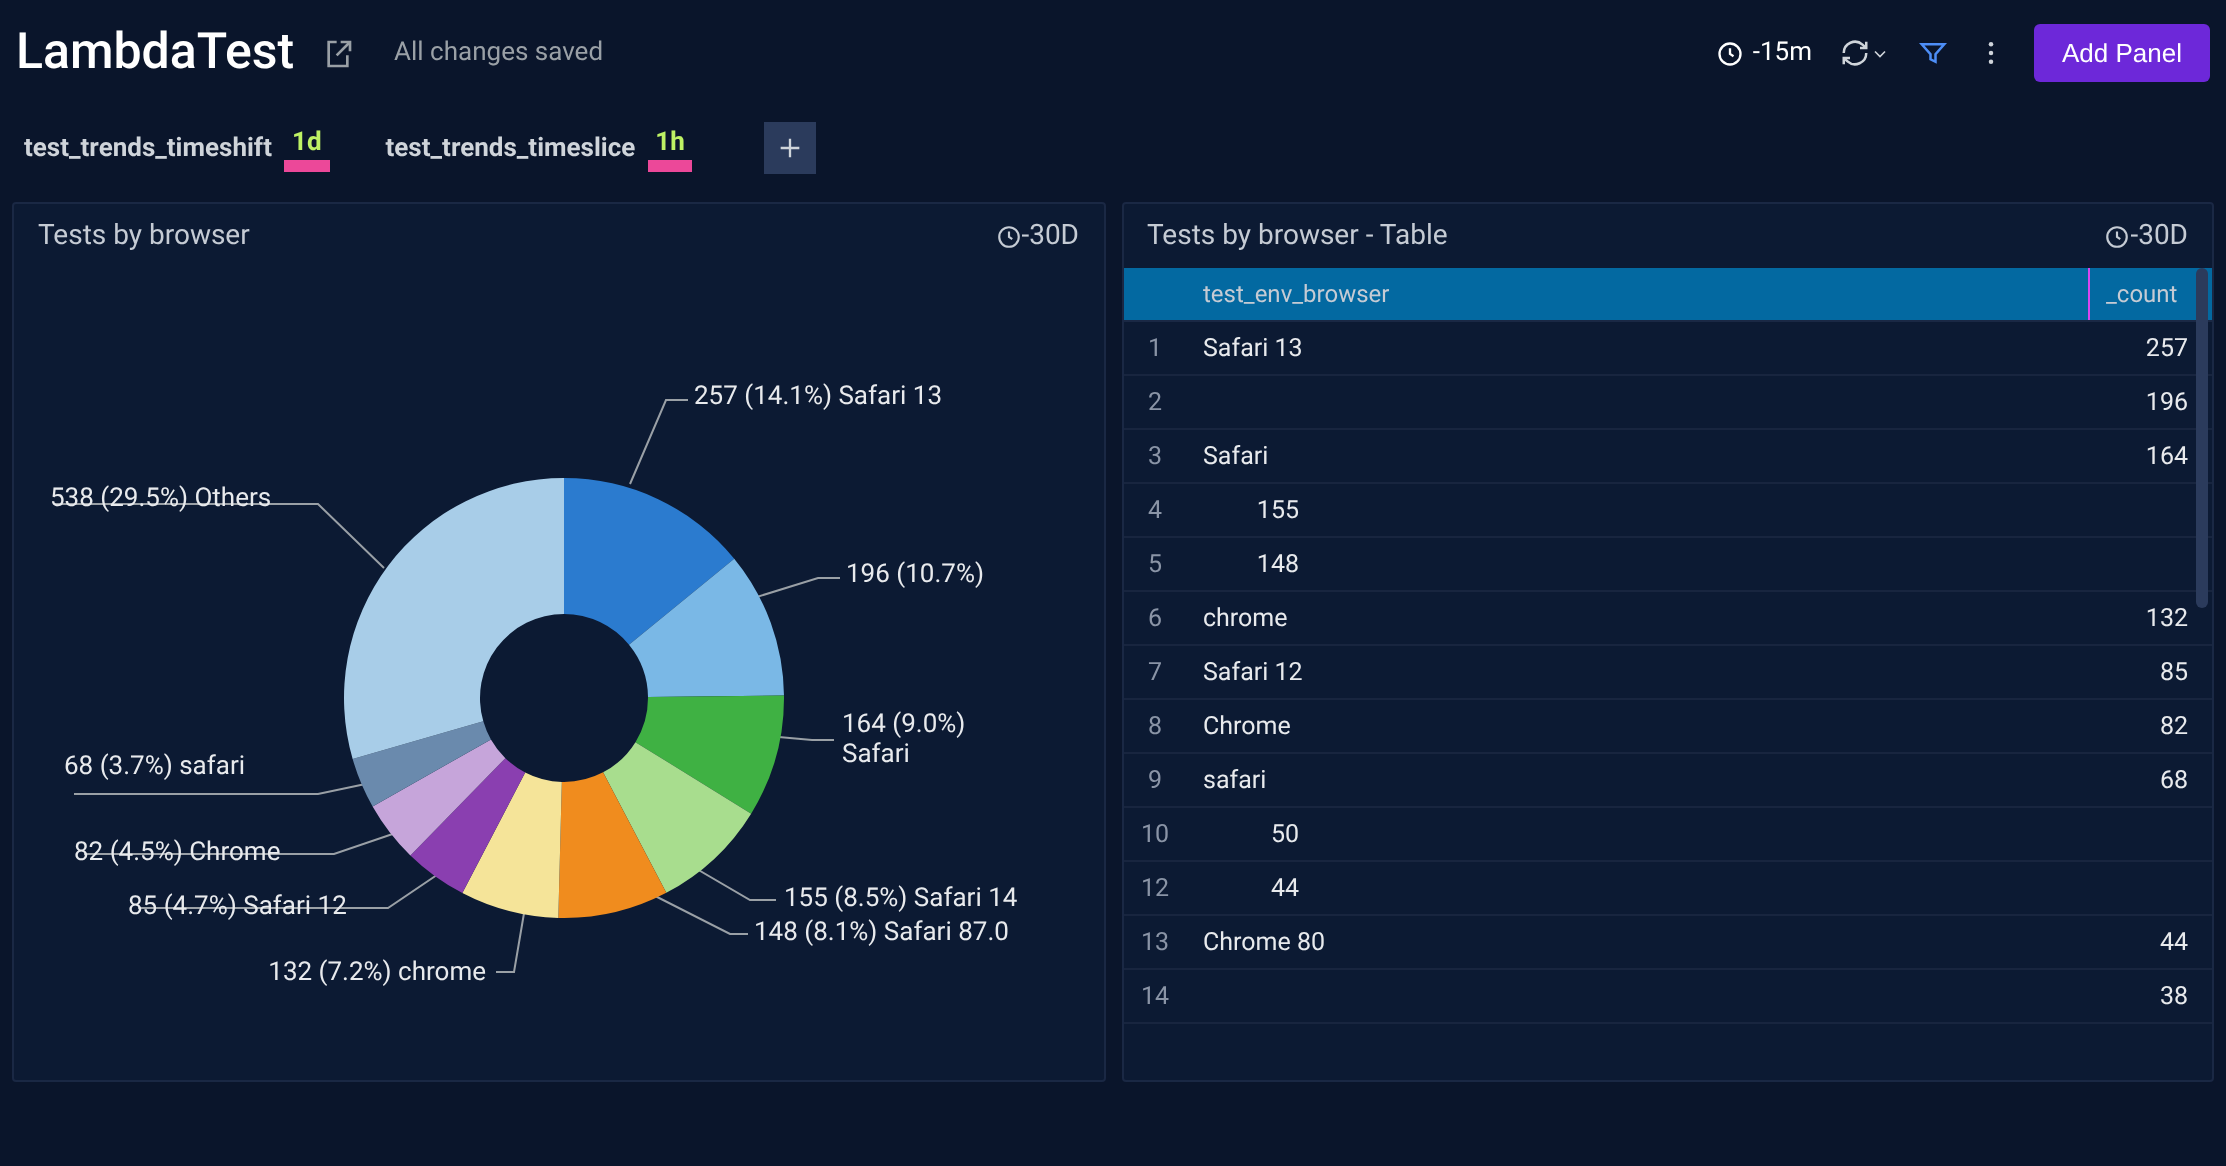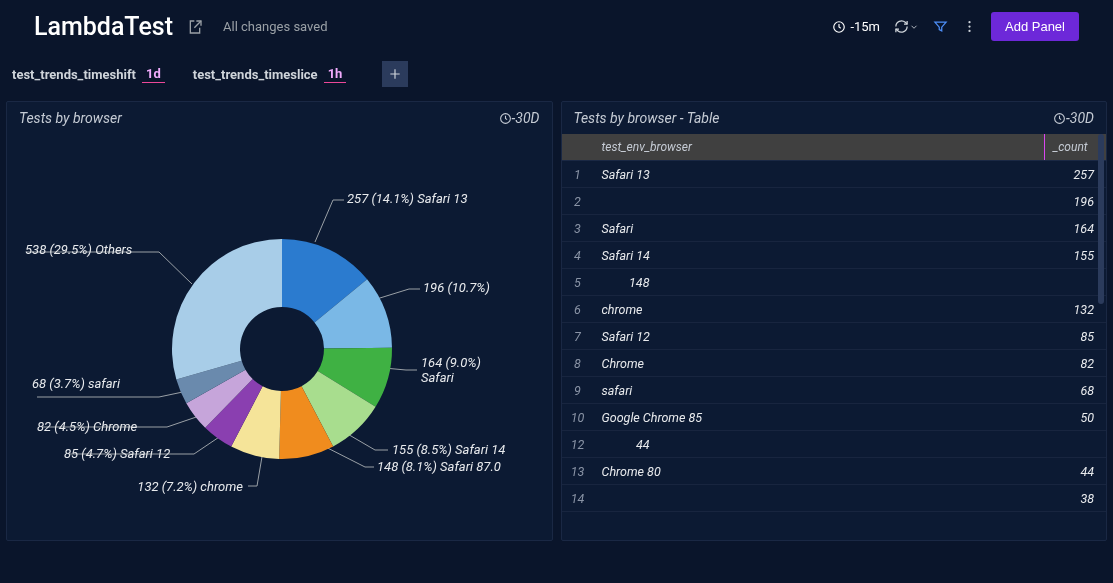--- a/index.html
+++ b/index.html
@@ -8,21 +8,21 @@
     color: #e8eaed;
     font-family: -apple-system, BlinkMacSystemFont, "Segoe UI", Roboto, sans-serif;
     font-size: 13px;
     width: 1113px;
     height: 583px;
     overflow: hidden;
   }
   .header {
     display: flex;
     align-items: center;
-    padding: 12px 34px;
+    padding: 12px 8px;
     gap: 14px;
   }
   .title {
     font-size: 25px;
     font-weight: 500;
     color: #fff;
   }
   .share-icon {
     color: #9aa0a6;
     cursor: pointer;
@@ -69,40 +69,39 @@
     font-size: 13px;
     color: #cfd4da;
   }
   .var-item {
     display: flex;
     align-items: center;
     gap: 6px;
     font-weight: bold;
   }
   .var-item .value {
-    color: #f0abfc;
-    border-bottom: 1px solid #ec4899;
+    color: #bef264;
+    border-bottom: 6px solid #ec4899;
     padding: 1px 4px;
   }
   .var-add {
     width: 26px;
     height: 26px;
     background: #2b3b5c;
     display: flex;
     align-items: center;
     justify-content: center;
     cursor: pointer;
     margin-left: 8px;
     color: #cfd4da;
   }
   .panels {
     display: flex;
     gap: 8px;
     padding: 0 6px;
-    font-style: italic;
   }
   .panel {
     background: #0c1a33;
     border: 1px solid #1a2844;
     border-radius: 2px;
     width: 550px;
     height: 440px;
     display: flex;
     flex-direction: column;
   }
@@ -143,21 +142,21 @@
   }
   .leader {
     position: absolute;
     stroke: #9aa0a6;
     stroke-width: 1;
     fill: none;
   }
   
   .table-head {
     display: flex;
-    background: #404040;
+    background: #0369a1;
     color: #c5cbd4;
     font-size: 12px;
     border-bottom: 1px solid #1a2844;
   }
   .table-head .idx-col { width: 32px; }
   .table-head .browser-col { flex: 1; padding: 6px 8px; }
   .table-head .count-col { width: 62px; padding: 6px 8px; border-left: 1px solid #d946ef; }
   .table-body {
     overflow-y: auto;
     flex: 1;
@@ -345,21 +344,20 @@
             <div class="browser-col"></div>
             <div class="count-col">196</div>
           </div>
           <div class="trow">
             <div class="idx-col">3</div>
             <div class="browser-col">Safari</div>
             <div class="count-col">164</div>
           </div>
           <div class="trow">
             <div class="idx-col">4</div>
-            <div class="browser-col">Safari 14</div>
             <div class="count-col">155</div>
           </div>
           <div class="trow">
             <div class="idx-col">5</div>
             <div class="count-col">148</div>
           </div>
           <div class="trow">
             <div class="idx-col">6</div>
             <div class="browser-col">chrome</div>
             <div class="count-col">132</div>
@@ -374,21 +372,20 @@
             <div class="browser-col">Chrome</div>
             <div class="count-col">82</div>
           </div>
           <div class="trow">
             <div class="idx-col">9</div>
             <div class="browser-col">safari</div>
             <div class="count-col">68</div>
           </div>
           <div class="trow">
             <div class="idx-col">10</div>
-            <div class="browser-col">Google Chrome 85</div>
             <div class="count-col">50</div>
           </div>
           <div class="trow">
             <div class="idx-col">12</div>
             <div class="count-col">44</div>
           </div>
           <div class="trow">
             <div class="idx-col">13</div>
             <div class="browser-col">Chrome 80</div>
             <div class="count-col">44</div>

